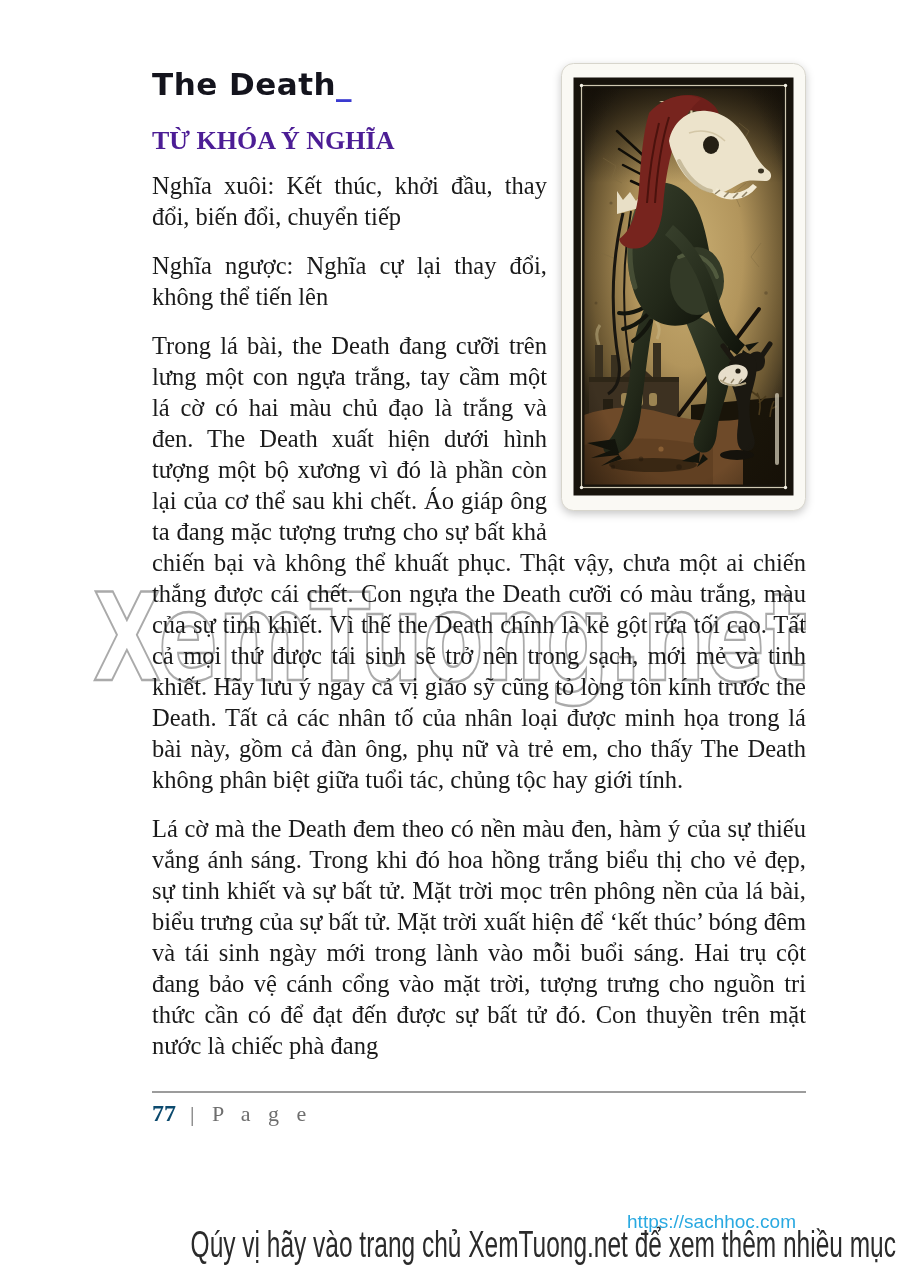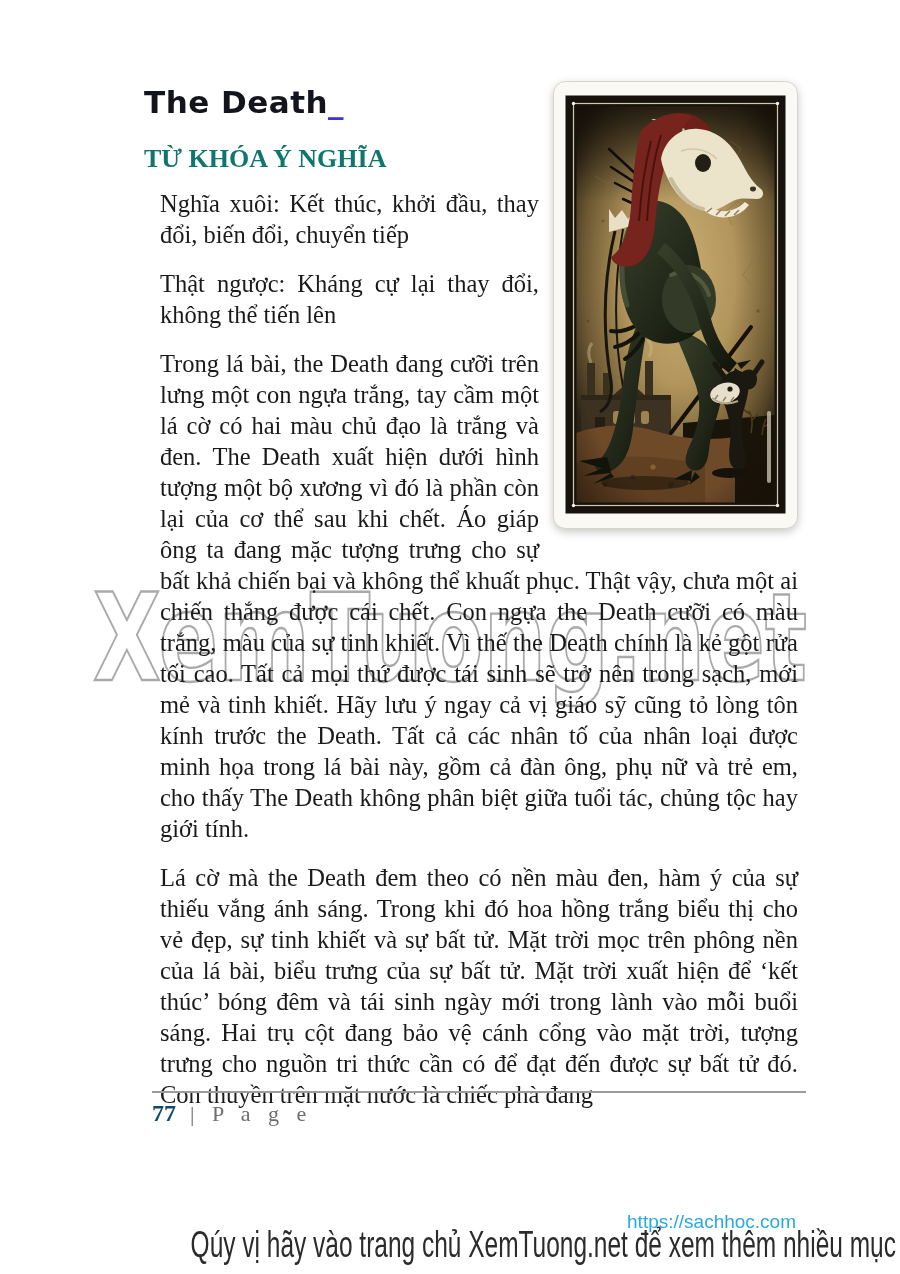--- a/index.html
+++ b/index.html
@@ -9,40 +9,40 @@
     background:#ffffff; overflow:hidden;
     font-family:"Liberation Serif", serif; color:#1b1b1b;
   }
   
   .watermark {
     position:absolute; left:84px; top:568px; width:732px; height:150px;
     z-index:1; pointer-events:none;
   }
   
   .content {
-    position:absolute; left:144px; top:0; width:654px; z-index:2;
-    padding-top:76px;
+    position:absolute; left:152px; top:0; width:654px; z-index:2;
+    padding-top:58px;
   }
   .card {
     float:right; width:245px; height:450px;
     margin:5px 0 14px 14px;
     filter:drop-shadow(0 3px 4px rgba(0,0,0,0.22));
   }
   h1.title {
     font-family:"DejaVu Sans", sans-serif; font-weight:bold;
     font-size:31px; color:#14141d; margin:8px 0 0 0; letter-spacing:0.5px;
   }
   h1.title .anchor { color:#3a3ad0; font-weight:bold; }
   h2.sect {
     font-family:"Liberation Serif", serif; font-weight:bold;
-    font-size:26px; color:#0f766e; margin:24px 6px 0 0;
+    font-size:26px; color:#4c1d95; margin:24px 6px 0 0;
   }
   p.body {
     font-size:24.5px; line-height:31px; text-align:justify;
-    margin:14px 0 0 16px; color:#1a1a1a;
+    margin:14px 0 0 0; color:#1a1a1a;
   }
   p.body + p.body { margin-top:18px; }
   
   .footer-rule {
     position:absolute; left:152px; top:1091px; width:654px;
     border-top:2px solid #9c9c9c; z-index:2;
   }
   .pagenum {
     position:absolute; left:152px; top:1100px; z-index:2;
     font-family:"Liberation Serif", serif; font-size:24px;
@@ -252,21 +252,21 @@
           <circle cx="224.5" cy="424.5" r="1.7"></circle>
       </g>
     </svg>
 
     <h1 class="title"><span>The Death</span><span class="anchor">_</span></h1>
 
     <h2 class="sect">TỪ KHÓA Ý NGHĨA</h2>
 
     <p class="body">Nghĩa xuôi: Kết thúc, khởi đầu, thay đổi, biến đổi, chuyển tiếp</p>
 
-    <p class="body">Thật ngược: Kháng cự lại thay đổi, không thể tiến lên</p>
+    <p class="body">Nghĩa ngược: Nghĩa cự lại thay đổi, không thể tiến lên</p>
 
 
     <p class="body">Trong lá bài, the Death đang cưỡi trên lưng một con ngựa trắng, tay cầm một lá cờ có hai màu chủ đạo là trắng và đen. The Death xuất hiện dưới hình tượng một bộ xương vì đó là phần còn lại của cơ thể sau khi chết. Áo giáp ông ta đang mặc tượng trưng cho sự bất khả chiến bại và không thể khuất phục. Thật vậy, chưa một ai chiến thắng được cái chết. Con ngựa the Death cưỡi có màu trắng, màu của sự tinh khiết. Vì thế the Death chính là kẻ gột rửa tối cao. Tất cả mọi thứ được tái sinh sẽ trở nên trong sạch, mới mẻ và tinh khiết. Hãy lưu ý ngay cả vị giáo sỹ cũng tỏ lòng tôn kính trước the Death. Tất cả các nhân tố của nhân loại được minh họa trong lá bài này, gồm cả đàn ông, phụ nữ và trẻ em, cho thấy The Death không phân biệt giữa tuổi tác, chủng tộc hay giới tính.</p>
 
     <p class="body">Lá cờ mà the Death đem theo có nền màu đen, hàm ý của sự thiếu vắng ánh sáng. Trong khi đó hoa hồng trắng biểu thị cho vẻ đẹp, sự tinh khiết và sự bất tử. Mặt trời mọc trên phông nền của lá bài, biểu trưng của sự bất tử. Mặt trời xuất hiện để ‘kết thúc’ bóng đêm và tái sinh ngày mới trong lành vào mỗi buổi sáng. Hai trụ cột đang bảo vệ cánh cổng vào mặt trời, tượng trưng cho nguồn tri thức cần có để đạt đến được sự bất tử đó. Con thuyền trên mặt nước là chiếc phà đang</p>
   </div>
 
   <div class="footer-rule"></div>
   <div class="pagenum">
     <span class="num">77</span>

